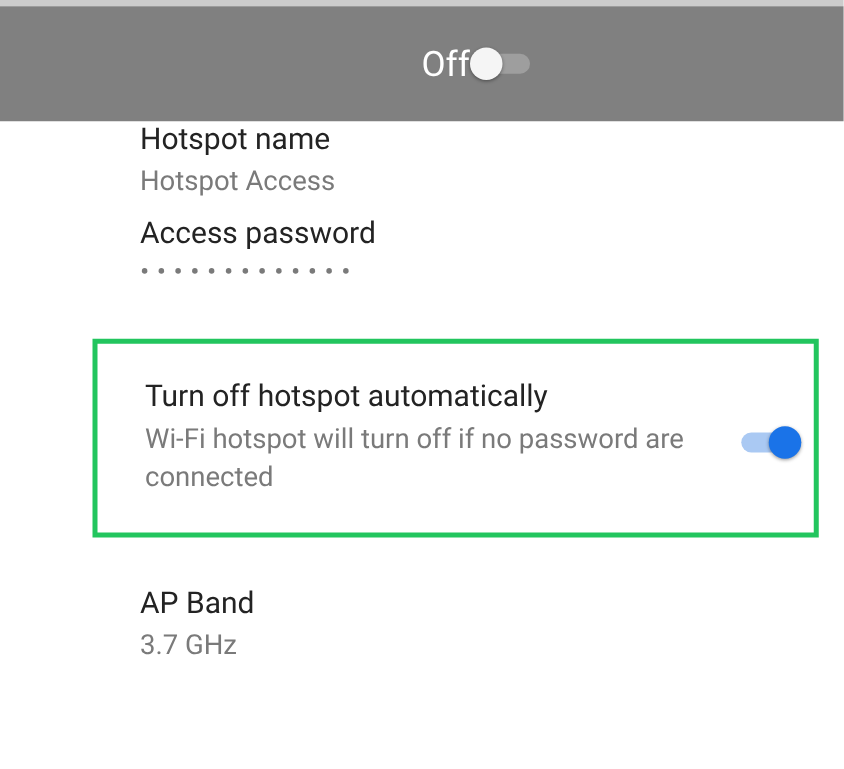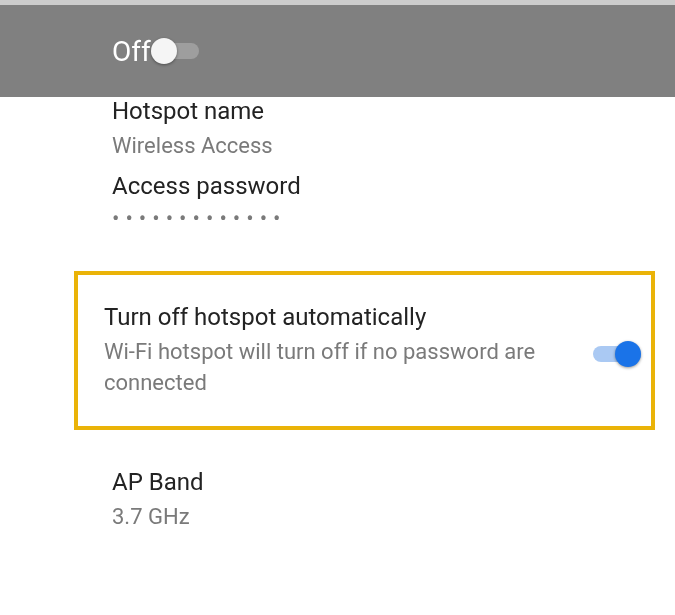--- a/index.html
+++ b/index.html
@@ -12,21 +12,21 @@
     }
     .top-border {
       height: 5px;
       background: #cccccc;
     }
     .header {
       background: #808080;
       height: 92px;
       display: flex;
       align-items: center;
-      justify-content: flex-start;
+      justify-content: center;
       padding-left: 112px;
       padding-right: 26px;
     }
     .header-title {
       color: #ffffff;
       font-size: 28px;
       font-weight: 400;
     }
     .settings-list {
       padding-left: 112px;
@@ -55,24 +55,24 @@
     .list-item-with-toggle {
       display: flex;
       align-items: center;
       justify-content: space-between;
       gap: 20px;
     }
     .list-item-with-toggle .item-text {
       flex: 1;
     }
     .highlight-box {
-      border: 4px solid #eab308;
+      border: 4px solid #22c55e;
       margin-left: -38px;
       margin-right: -10px;
-      padding: 28px 10px 28px 26px;
+      padding: 28px 10px 28px 38px;
       margin-top: 30px;
       margin-bottom: 10px;
     }
     
     .switch {
       position: relative;
       width: 48px;
       height: 20px;
       flex-shrink: 0;
     }
@@ -110,21 +110,21 @@
   <div class="switch switch-off">
     <div class="switch-track"></div>
     <div class="switch-thumb"></div>
   </div>
 </div>
 
 <div class="settings-list">
 
   <div class="list-item">
     <div class="item-title">Hotspot name</div>
-    <div class="item-subtitle">Wireless Access</div>
+    <div class="item-subtitle">Hotspot Access</div>
   </div>
 
   <div class="list-item">
     <div class="item-title">Access password</div>
     <div class="password-dots">•••••••••••••</div>
   </div>
 
   <div class="highlight-box">
     <div class="list-item-with-toggle" style="padding:0;">
       <div class="item-text">

